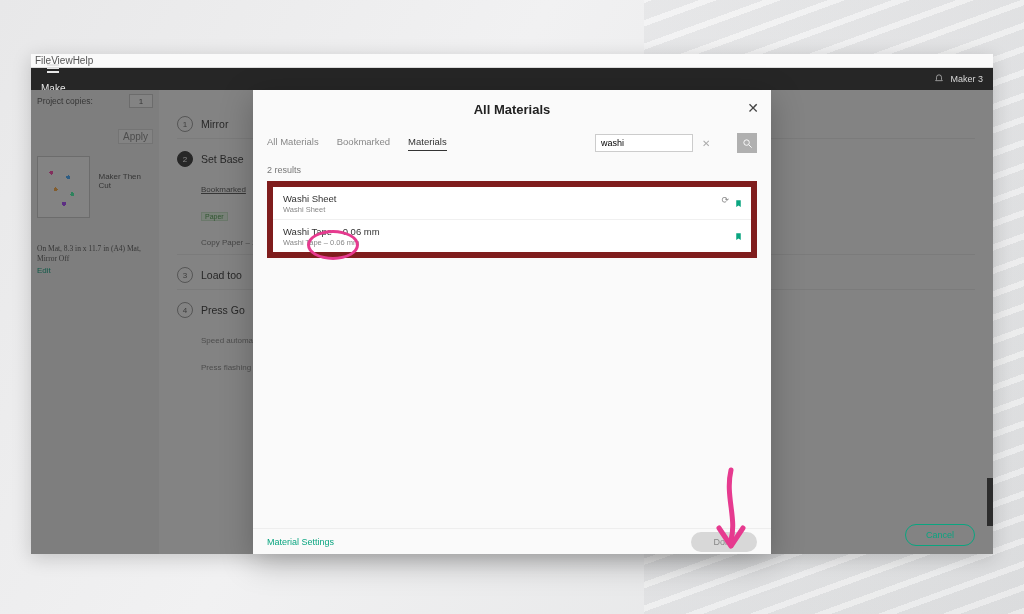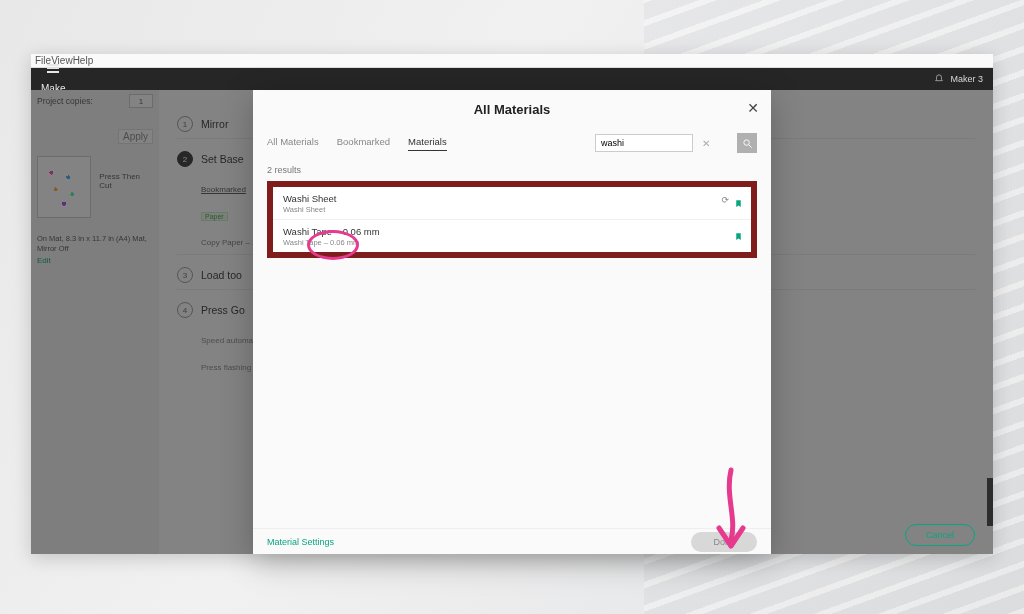--- a/index.html
+++ b/index.html
@@ -44,21 +44,21 @@
   .apply-btn { float:right; font-size:10px; color:#888; padding:1px 4px; border:1px solid #ddd; background:#fff; margin-top:15px;}
   .preview-thumb { width: 56px; height: 62px; background:#fff; border:1px solid #ccc; margin-top:12px; display:flex; align-items:center; justify-content:center; }
   .thumb-inner { width: 42px; height: 48px; background: #fff;
     background-image: radial-gradient(circle at 20% 20%, #f4a 2px, transparent 2px),
                       radial-gradient(circle at 60% 30%, #4af 2px, transparent 2px),
                       radial-gradient(circle at 30% 55%, #fa4 2px, transparent 2px),
                       radial-gradient(circle at 70% 65%, #4fa 2px, transparent 2px),
                       radial-gradient(circle at 50% 85%, #a4f 2px, transparent 2px);
   }
   .thumb-label { font-size:8px; margin-top:2px; color:#555;}
-  .mat-info { font-size:7.5px; margin-top:16px; color:#555; line-height:1.3;}
+  .mat-info { font-size:7.5px; margin-top:26px; color:#555; line-height:1.3;font-family:Liberation Serif, serif;}
   .edit-link { color:#0aa580; font-size:8px; margin-top:2px; cursor:pointer;}
   
   .steps-pane { flex:1; background:#fff; padding: 14px 18px; font-size:10px; color:#444;}
   .step-row { display:flex; align-items:center; gap:8px; padding:12px 0 6px; border-bottom:1px solid #eee;}
   .step-row.last { border-bottom:none; }
   .step-circle { width:16px; height:16px; border:1px solid #999; border-radius:50%; display:flex; align-items:center; justify-content:center; font-size:8px; color:#666;}
   .step-circle.active { background:#333; color:#fff; border-color:#333;}
   .step-title { font-size:10.5px; color:#333; }
   .step-sub { margin-left:24px; font-size:8px; color:#888; margin-top:2px; }
   .step-sub.link { color:#555; text-decoration:underline; }
@@ -148,21 +148,21 @@
         <span class="stepper">1</span>
       </div>
       <div style="text-align:right;">
           <span class="apply-btn">Apply</span>
         </div>
       <div style="clear:both;"></div>
       <div class="thumb-row">
         <div class="preview-thumb">
           <div class="thumb-inner"></div>
         </div>
-        <div class="thumb-label" style="margin-top:28px;">Press Then Cut</div>
+        <div class="thumb-label" style="margin-top:28px;">Maker Then Cut</div>
       </div>
       <div class="mat-info">On Mat, 8.3 in x 11.7 in (A4) Mat, Mirror Off</div>
       <div class="edit-link">Edit</div>
     </div>
 
     <div class="steps-pane">
       <div class="step-row">
         <div class="step-circle">1</div>
         <div class="step-title">Mirror</div>
       </div>

